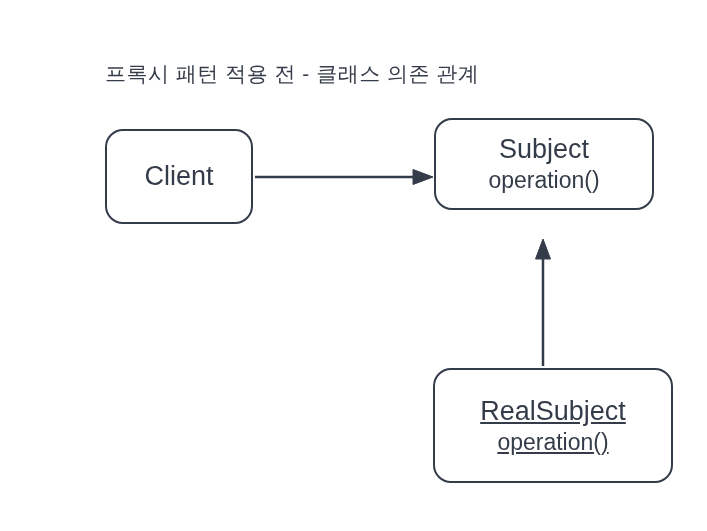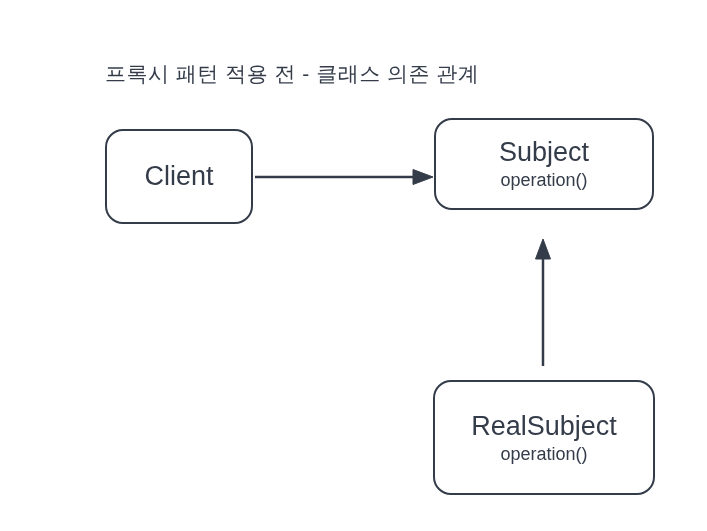--- a/index.html
+++ b/index.html
@@ -38,26 +38,26 @@
     align-items:center;
     justify-content:center;
     color:var(--stroke);
     text-align:center;
   }
   .node .node-label{
     font-size:27px;
     line-height:1.25;
   }
   .node .node-method{
-    font-size:18px;
+    font-size:23px;
     line-height:1.2;
   }
   .node-client{left:105px;top:129px;width:148px;height:95px;}
   .node-subject{left:434px;top:118px;width:220px;height:92px;}
-  .node-realsubject{left:433px;top:380px;width:222px;height:115px;}
+  .node-realsubject{left:433px;top:368px;width:240px;height:115px;text-decoration:underline;}
   svg.edges{
     position:absolute;left:0;top:0;
     width:707px;height:531px;
     pointer-events:none;
   }
   svg.edges line{stroke:var(--stroke);stroke-width:2.5;}
   svg.edges polygon{fill:var(--stroke);stroke:var(--stroke);}
 </style>
 </head>
 <body>

